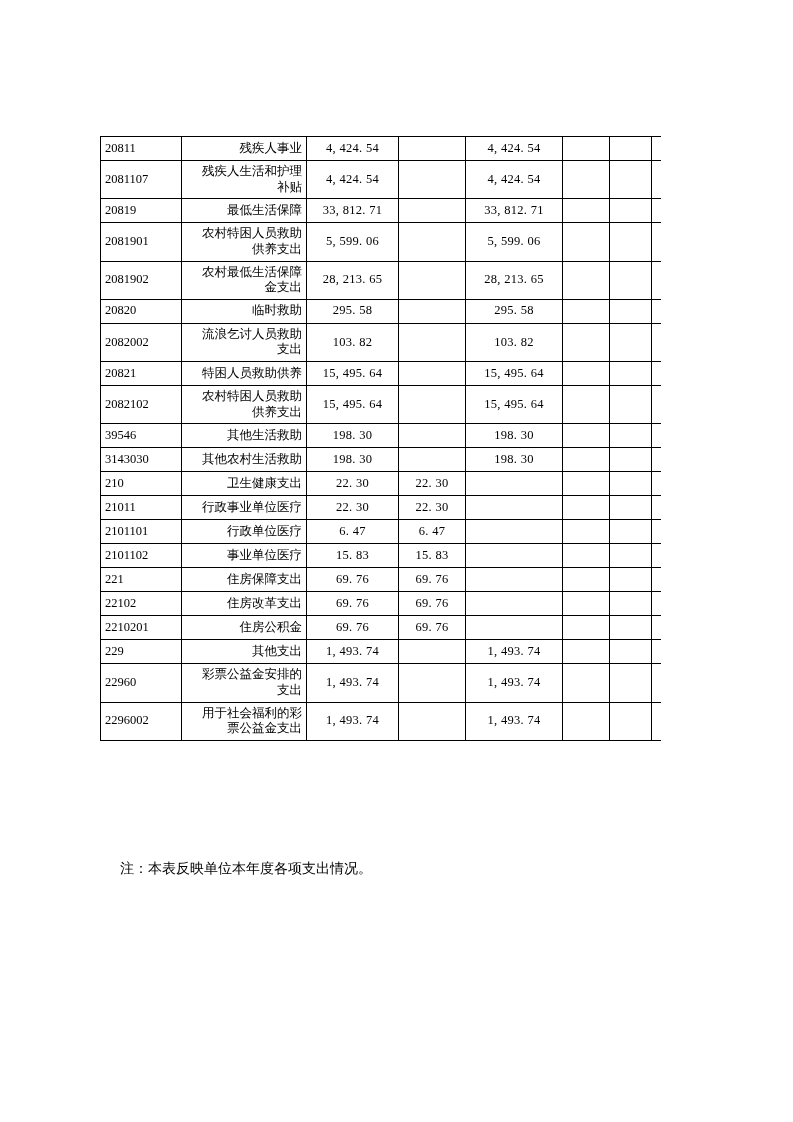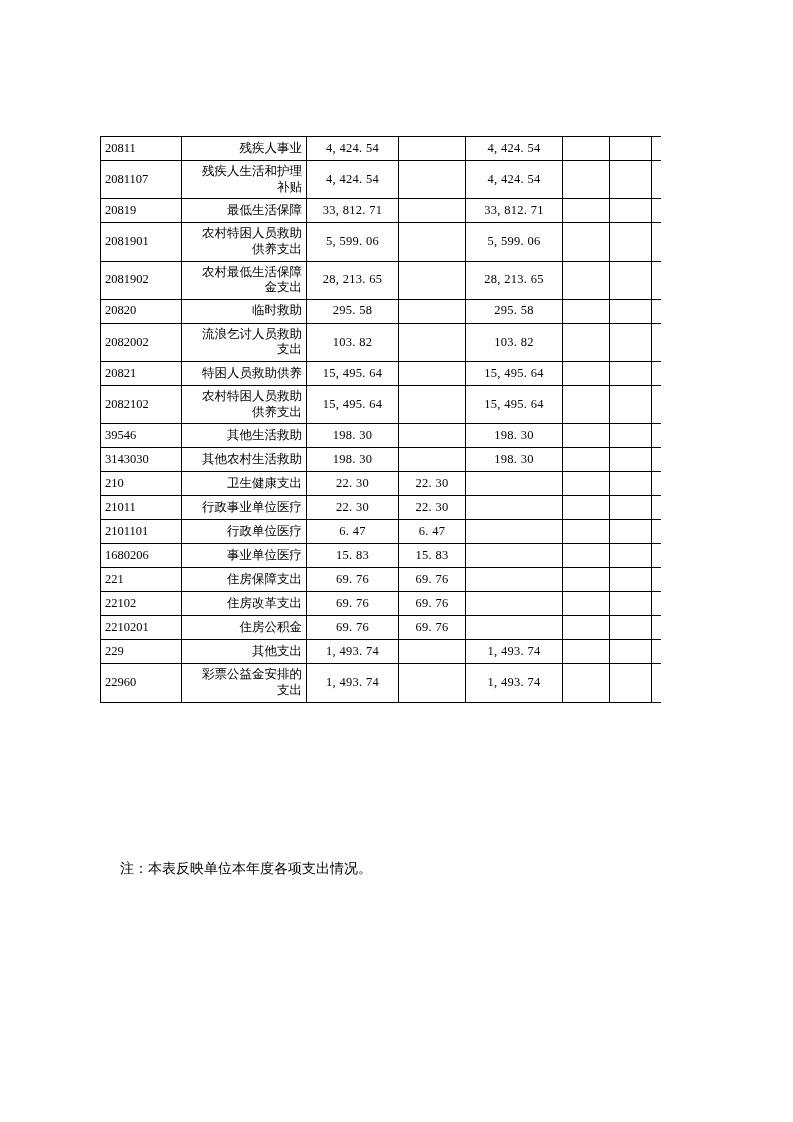--- a/index.html
+++ b/index.html
@@ -241,21 +241,21 @@
             <td class="code">2101101</td>
             <td class="name ind2">行政单位医疗</td>
             <td class="num">6. 47</td>
             <td class="num">6. 47</td>
             <td class="num"></td>
             <td class="num"></td>
             <td class="num"></td>
             <td class="num"></td>
           </tr>
           <tr>
-            <td class="code">1680206</td>
+            <td class="code">2101102</td>
             <td class="name ind2">事业单位医疗</td>
             <td class="num">15. 83</td>
             <td class="num">15. 83</td>
             <td class="num"></td>
             <td class="num"></td>
             <td class="num"></td>
             <td class="num"></td>
           </tr>
           <tr>
             <td class="code">221</td>
@@ -300,20 +300,30 @@
           <tr>
             <td class="code">22960</td>
             <td class="name ind1">彩票公益金安排的支出</td>
             <td class="num">1, 493. 74</td>
             <td class="num"></td>
             <td class="num">1, 493. 74</td>
             <td class="num"></td>
             <td class="num"></td>
             <td class="num"></td>
           </tr>
+          <tr>
+            <td class="code">2296002</td>
+            <td class="name ind1">用于社会福利的彩票公益金支出</td>
+            <td class="num">1, 493. 74</td>
+            <td class="num"></td>
+            <td class="num">1, 493. 74</td>
+            <td class="num"></td>
+            <td class="num"></td>
+            <td class="num"></td>
+          </tr>
         </tbody>
     </table>
   </div>
 
   <div class="note">注：本表反映单位本年度各项支出情况。</div>
 
   <div class="page-number">-11-</div>
 
 </div>
 

